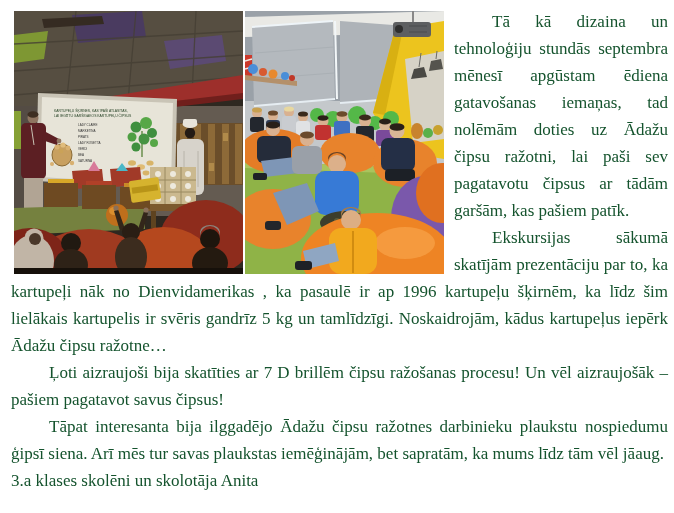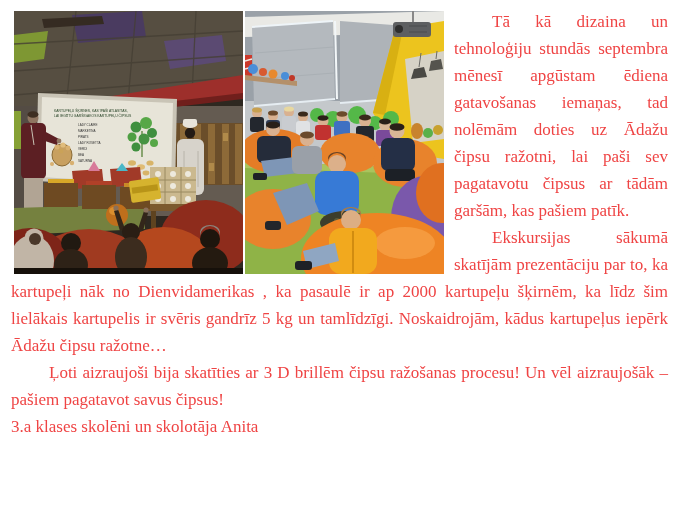--- a/index.html
+++ b/index.html
@@ -6,21 +6,21 @@
   .page{
     position:relative;
     width:674px;height:513px;
     box-sizing:border-box;
     padding:8px 6px 0 11px;
     background:#ffffff;
     overflow:hidden;
     font-family:"Liberation Serif", serif;
     font-size:17px;
     line-height:27px;
-    color:#ef4444;
+    color:#14532d;
   }
   .photo-strip{
     float:left;
     width:430px;height:263px;
     margin:3px 10px 2px 3px;
     display:flex;gap:2px;
   }
   .photo-strip figure{margin:0;padding:0;line-height:0;}
   .photo-strip svg{display:block;}
   p{margin:0;text-align:justify;text-indent:38px;}
@@ -368,17 +368,18 @@
           <line x1="108" y1="220" x2="108" y2="262" stroke="#d18c10" stroke-width="2"></line>
           <polygon points="58,240 90,232 94,250 62,258" fill="#8fa6c2"></polygon>
           <rect x="50" y="250" width="17" height="9" rx="3" fill="#1e2126"></rect>
         </g>
         <ellipse cx="197" cy="182" rx="26" ry="30" fill="#e07020"></ellipse>
       </svg>
     </figure>
   </div>
 
   <p>Tā kā dizaina un tehnoloģiju stundās septembra mēnesī apgūstam ēdiena gatavošanas iemaņas, tad nolēmām doties uz Ādažu čipsu ražotni, lai paši sev pagatavotu čipsus ar tādām garšām, kas pašiem patīk.</p>
-  <p>Ekskursijas sākumā skatījām prezentāciju par to, ka kartupeļi nāk no Dienvidamerikas , ka pasaulē ir ap 2000 kartupeļu šķirnēm, ka līdz šim lielākais kartupelis ir svēris gandrīz 5 kg un tamlīdzīgi. Noskaidrojām, kādus kartupeļus iepērk Ādažu čipsu ražotne…</p>
-  <p>Ļoti aizraujoši bija skatīties ar 3 D brillēm čipsu ražošanas procesu! Un vēl aizraujošāk – pašiem pagatavot savus čipsus!</p>
+  <p>Ekskursijas sākumā skatījām prezentāciju par to, ka kartupeļi nāk no Dienvidamerikas , ka pasaulē ir ap 1996 kartupeļu šķirnēm, ka līdz šim lielākais kartupelis ir svēris gandrīz 5 kg un tamlīdzīgi. Noskaidrojām, kādus kartupeļus iepērk Ādažu čipsu ražotne…</p>
+  <p>Ļoti aizraujoši bija skatīties ar 7 D brillēm čipsu ražošanas procesu! Un vēl aizraujošāk – pašiem pagatavot savus čipsus!</p>
+  <p>Tāpat interesanta bija ilggadējo Ādažu čipsu ražotnes darbinieku plaukstu nospiedumu ģipsī siena. Arī mēs tur savas plaukstas iemēģinājām, bet sapratām, ka mums līdz tām vēl jāaug.</p>
   <p class="signature">3.a klases skolēni un skolotāja Anita</p>
 
 </div>
 
 </body></html>

